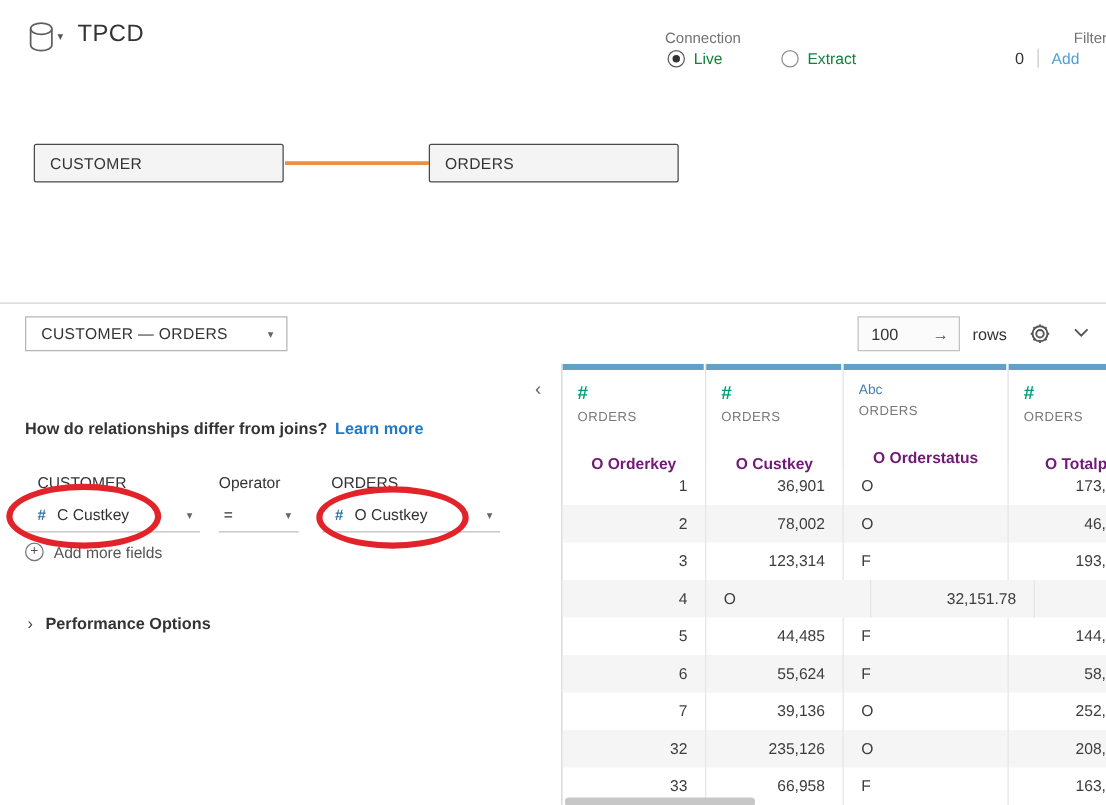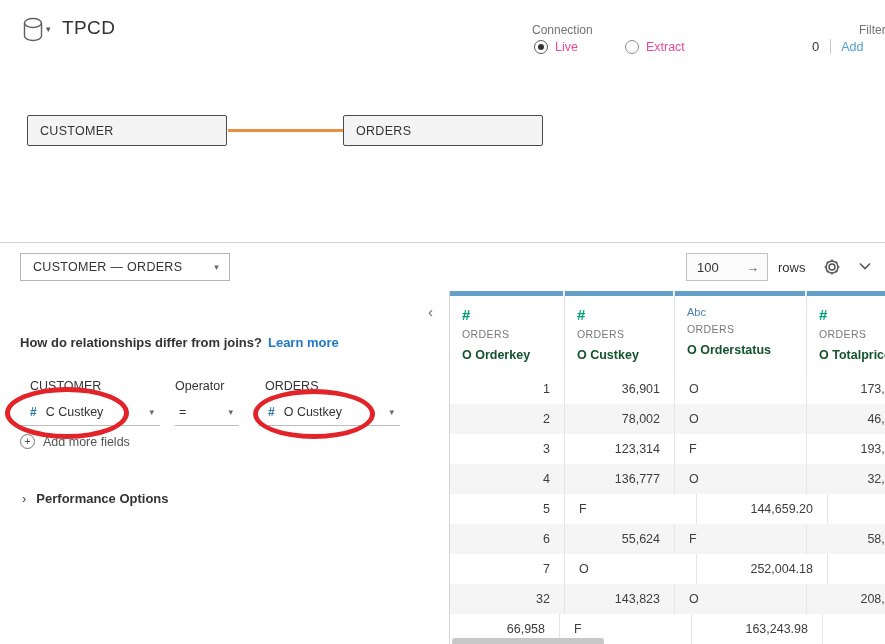--- a/index.html
+++ b/index.html
@@ -15,21 +15,21 @@
   .db-icon { position:absolute; left:22px; top:17px; width:22px; height:26px; }
   .db-caret { position:absolute; left:46px; top:24px; font-size:9px; color:#555; }
   .app-title { position:absolute; left:62px; top:17px; font-size:19px; font-weight:500; color:#333; letter-spacing:0.4px; }
 
   .section-label { font-size:12px; color:#737373; }
   .conn-label { position:absolute; left:532px; top:23px; }
   .radio-row { position:absolute; left:534px; top:40px; display:flex; align-items:center; }
   .radio { width:14px; height:14px; border-radius:50%; border:1px solid #8d8d8d; background:#fff; position:relative; flex:0 0 auto; }
   .radio.selected { border-color:#5a5a5a; }
   .radio.selected::after { content:""; position:absolute; left:3px; top:3px; width:6px; height:6px; border-radius:50%; background:#333; }
-  .radio-label { font-size:12.5px; color:#ec4899; margin-left:7px; }
+  .radio-label { font-size:12.5px; color:#15803d; margin-left:7px; }
   .radio-gap { width:47px; }
 
   .filters-label { position:absolute; left:813px; top:23px;margin-left:46px; }
   .filters-row { position:absolute; left:812px; top:39px; display:flex; align-items:center; }
   .filters-count { font-size:13px; color:#333; }
   .filters-divider { width:1px; height:15px; background:#c9c9c9; margin:0 10px 0 11px; }
   .link-light { font-size:12.5px; color:#4f9fd4; cursor:pointer; }
 
   
   .table-box { position:absolute; top:115px; width:200px; height:31px; background:#f4f4f4; border:1.5px solid #4a4a4a; border-radius:2px; display:flex; align-items:center; padding-left:12px; font-size:12.5px; color:#333; letter-spacing:0.3px; cursor:pointer; }
@@ -83,21 +83,21 @@
   
   #grid { position:relative; width:435px; height:354px; overflow:hidden; }
   .grid-inner { position:absolute; left:0; top:0; width:490px; }
   .ghead { display:flex; height:83px; }
   .gcol { border-right:1px solid #e2e2e2; position:relative; flex:0 0 auto; }
   .gcol .strip { height:5px; background:#63a0c6; margin-right:1px; }
   .gcol .hpad { padding:10px 12px 0 12px; }
   .type-icon-num { color:#00a178; font-size:15px; font-weight:bold; }
   .type-icon-str { color:#4a7fb0; font-size:11px; font-weight:normal; }
   .gtable { font-size:10.5px; color:#787878; letter-spacing:0.4px; margin-top:5px; }
-  .gfield { font-size:12.5px; font-weight:bold; color:#14532d; margin-top:8px; white-space:nowrap; }
+  .gfield { font-size:12.5px; font-weight:bold; color:#701a75; margin-top:24px; white-space:nowrap;text-align:center; }
   .grow { display:flex; height:30px; }
   .grow:nth-child(odd) { background:#f5f5f5; }
   .gcell { flex:0 0 auto; display:flex; align-items:center; font-size:12.5px; color:#3d3d3d; border-right:1px solid #e6e6e6; white-space:nowrap; overflow:hidden; }
   .gcell.num { justify-content:flex-end; padding-right:14px; }
   .gcell.str { justify-content:flex-start; padding-left:14px; }
   .w0 { width:115px; } .w1 { width:110px; } .w2 { width:132px; } .w3 { width:131px; }
   .hscroll-thumb { position:absolute; left:2px; bottom:0px; width:152px; height:7px; background:#c7c7c7; border-radius:3px; cursor:pointer; }
 </style>
 </head>
 <body>
@@ -252,47 +252,49 @@
           <div class="gcell num w3">46,929.18</div>
         </div>
         <div class="grow">
           <div class="gcell num w0">3</div>
           <div class="gcell num w1">123,314</div>
           <div class="gcell str w2">F</div>
           <div class="gcell num w3">193,846.25</div>
         </div>
         <div class="grow">
           <div class="gcell num w0">4</div>
-          <div class="gcell num w1">136,777</div>
           <div class="gcell str w2">O</div>
           <div class="gcell num w3">32,151.78</div>
         </div>
         <div class="grow">
           <div class="gcell num w0">5</div>
+          <div class="gcell num w1">44,485</div>
           <div class="gcell str w2">F</div>
           <div class="gcell num w3">144,659.20</div>
         </div>
         <div class="grow">
           <div class="gcell num w0">6</div>
           <div class="gcell num w1">55,624</div>
           <div class="gcell str w2">F</div>
           <div class="gcell num w3">58,749.59</div>
         </div>
         <div class="grow">
           <div class="gcell num w0">7</div>
+          <div class="gcell num w1">39,136</div>
           <div class="gcell str w2">O</div>
           <div class="gcell num w3">252,004.18</div>
         </div>
         <div class="grow">
           <div class="gcell num w0">32</div>
-          <div class="gcell num w1">143,823</div>
+          <div class="gcell num w1">235,126</div>
           <div class="gcell str w2">O</div>
           <div class="gcell num w3">208,660.75</div>
         </div>
         <div class="grow">
+          <div class="gcell num w0">33</div>
           <div class="gcell num w1">66,958</div>
           <div class="gcell str w2">F</div>
           <div class="gcell num w3">163,243.98</div>
         </div>
       </div>
       <div class="hscroll-thumb"></div>
     </div>
   </div>
 </div>
 

